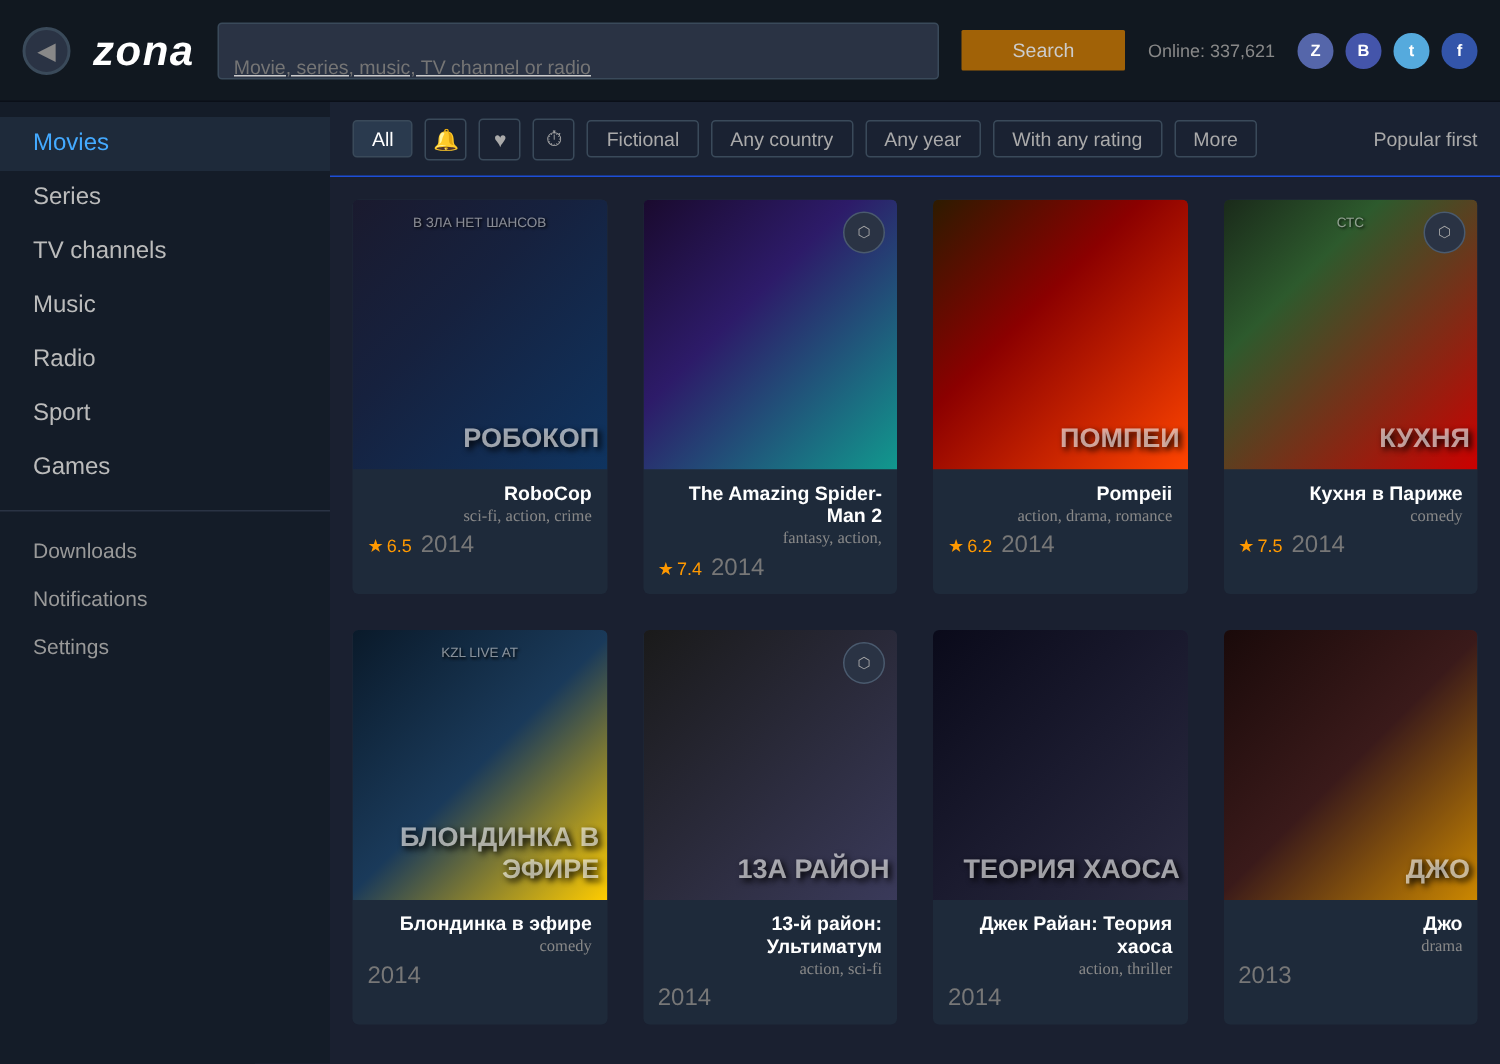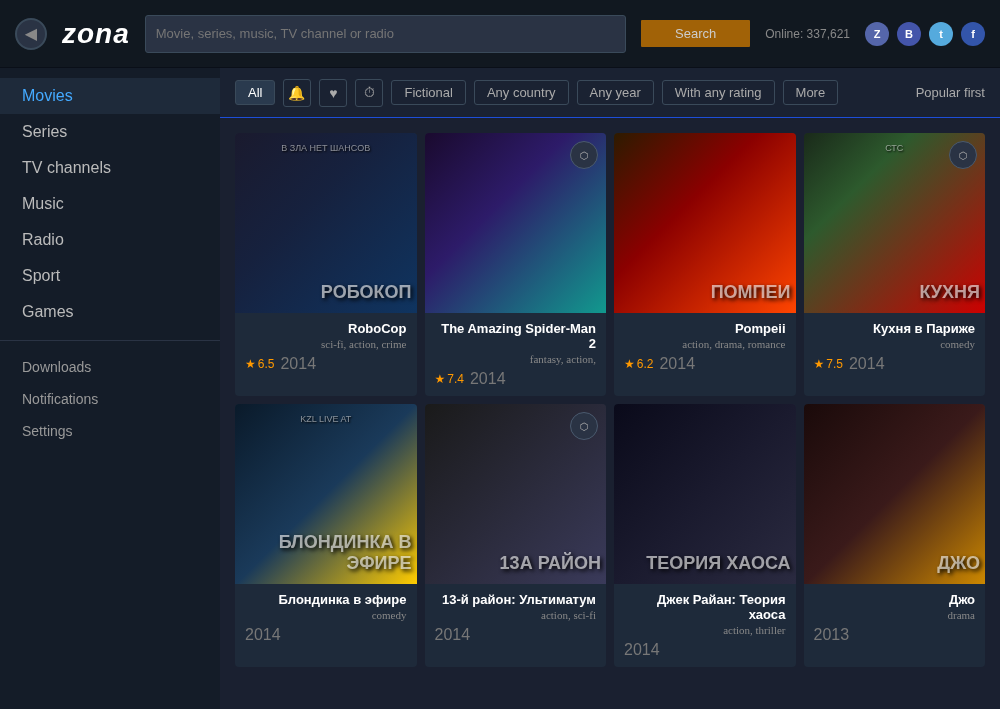--- a/index.html
+++ b/index.html
@@ -39,22 +39,23 @@
       letter-spacing: 1px;
       font-style: italic;
     }
     .search-bar {
       flex: 1;
       height: 38px;
       background: #2a3344;
       border: 1px solid #3a4a5a;
       border-radius: 3px;
       display: flex;
-      align-items: center;
+      align-items: flex-end;
       padding: 0 10px;
+      text-decoration: underline;
     }
     .search-bar input {
       flex: 1;
       background: transparent;
       border: none;
       outline: none;
       color: #888;
       font-size: 13px;
     }
     .search-btn {
@@ -171,21 +172,21 @@
       cursor: pointer;
     }
 
     
     .movie-grid {
       flex: 1;
       overflow-y: auto;
       padding: 15px;
       display: grid;
       grid-template-columns: repeat(4, 1fr);
-      gap: 8px;
+      gap: 24px;
       align-content: start;
     }
     .movie-card {
       background: #1e2a3a;
       border-radius: 4px;
       overflow: hidden;
       cursor: pointer;
       position: relative;
     }
     .movie-poster {

